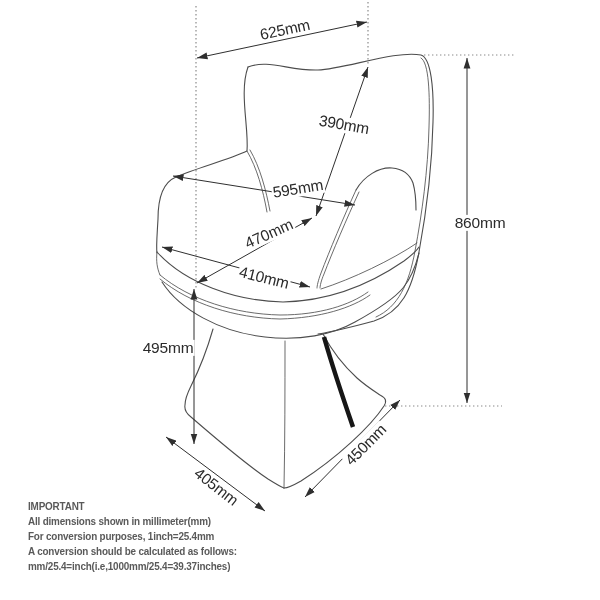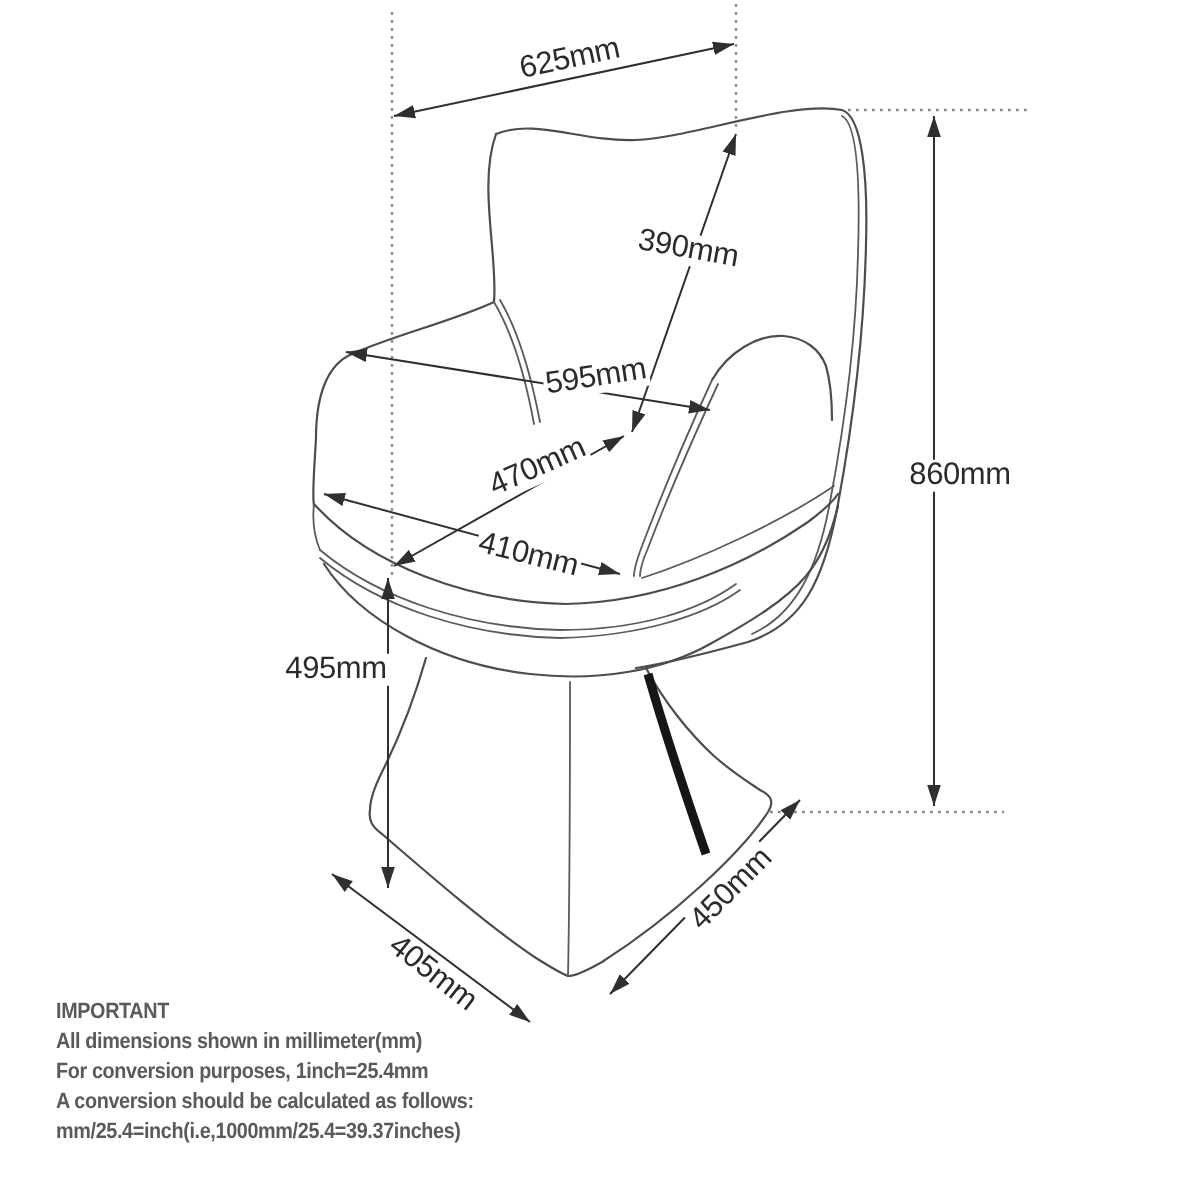--- a/index.html
+++ b/index.html
@@ -117,22 +117,22 @@
       <path class="dim" marker-start="url(#arr)" marker-end="url(#arr)" d="M 166,437 L 265,511"></path>
       <path class="dim" marker-start="url(#arr)" marker-end="url(#arr)" d="M 305,497 L 400,400"></path>
     </g>
   </svg>
 
   <div class="dim-label" style="left:285px;top:30px;--r:-12deg">625mm</div>
   <div class="dim-label" style="left:344px;top:125px;--r:10deg">390mm</div>
   <div class="dim-label" style="left:298px;top:189px;--r:-9deg">595mm</div>
   <div class="dim-label" style="left:269px;top:234px;--r:-24deg">470mm</div>
   <div class="dim-label" style="left:264px;top:278px;--r:14deg">410mm</div>
-  <div class="dim-label" style="left:168px;top:335px">495mm</div>
-  <div class="dim-label" style="left:480px;top:238px">860mm</div>
+  <div class="dim-label" style="left:168px;top:348px">495mm</div>
+  <div class="dim-label" style="left:480px;top:223px">860mm</div>
   <div class="dim-label" style="left:216px;top:487px;--r:38deg">405mm</div>
   <div class="dim-label" style="left:366px;top:445px;--r:-45deg">450mm</div>
 
   <div class="notes">
     <div>IMPORTANT</div>
     <div>All dimensions shown in millimeter(mm)</div>
     <div>For conversion purposes, 1inch=25.4mm</div>
     <div>A conversion should be calculated as follows:</div>
     <div>mm/25.4=inch(i.e,1000mm/25.4=39.37inches)</div>
   </div>

